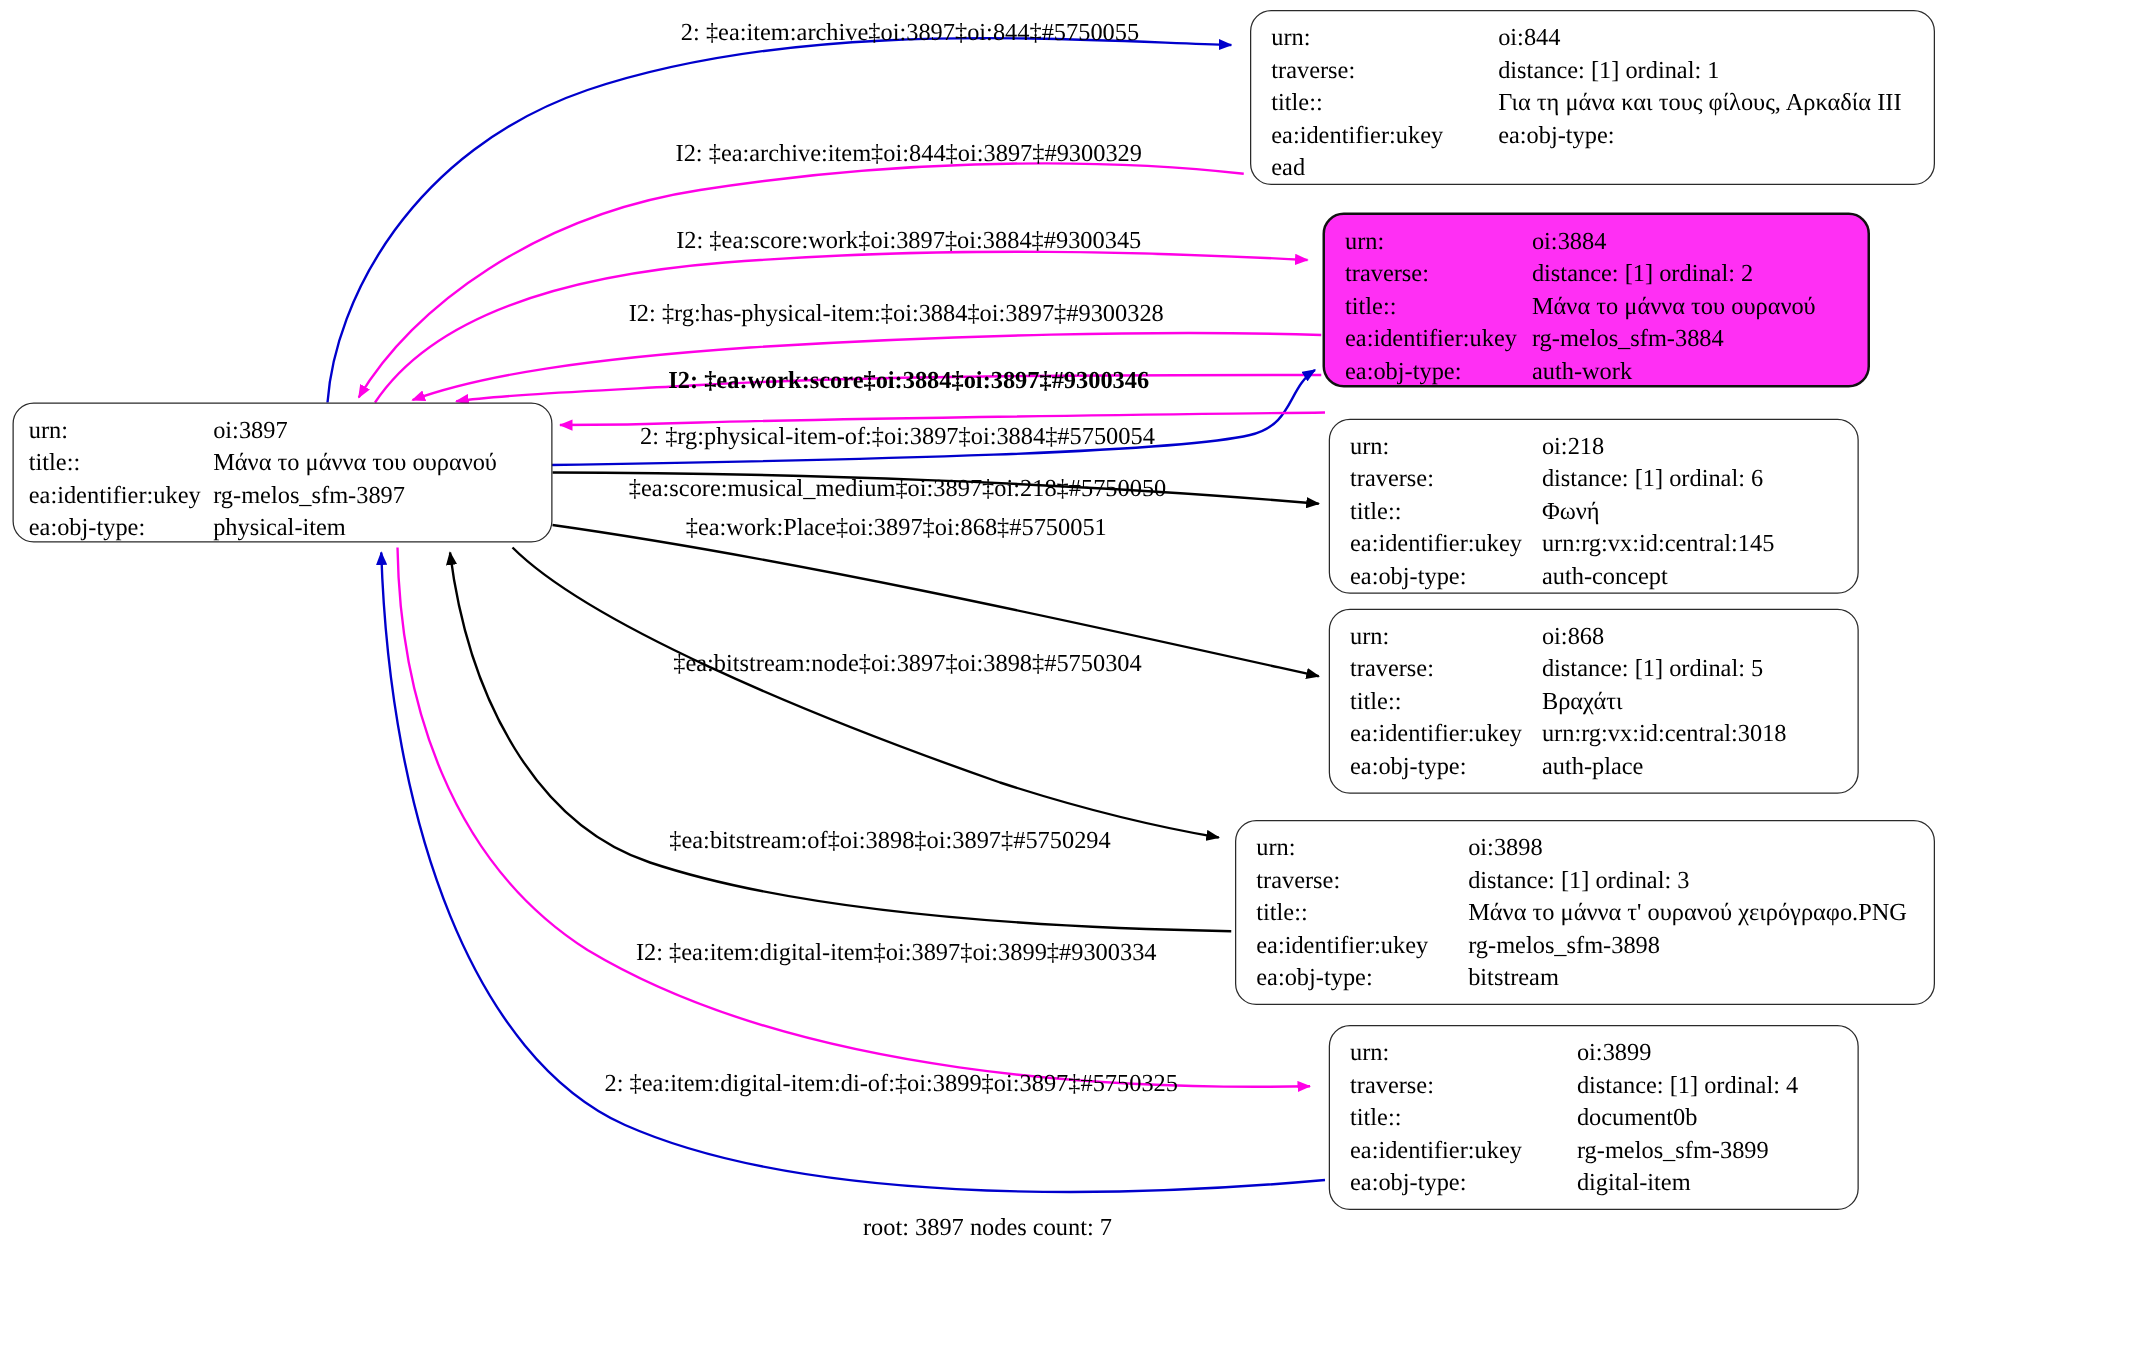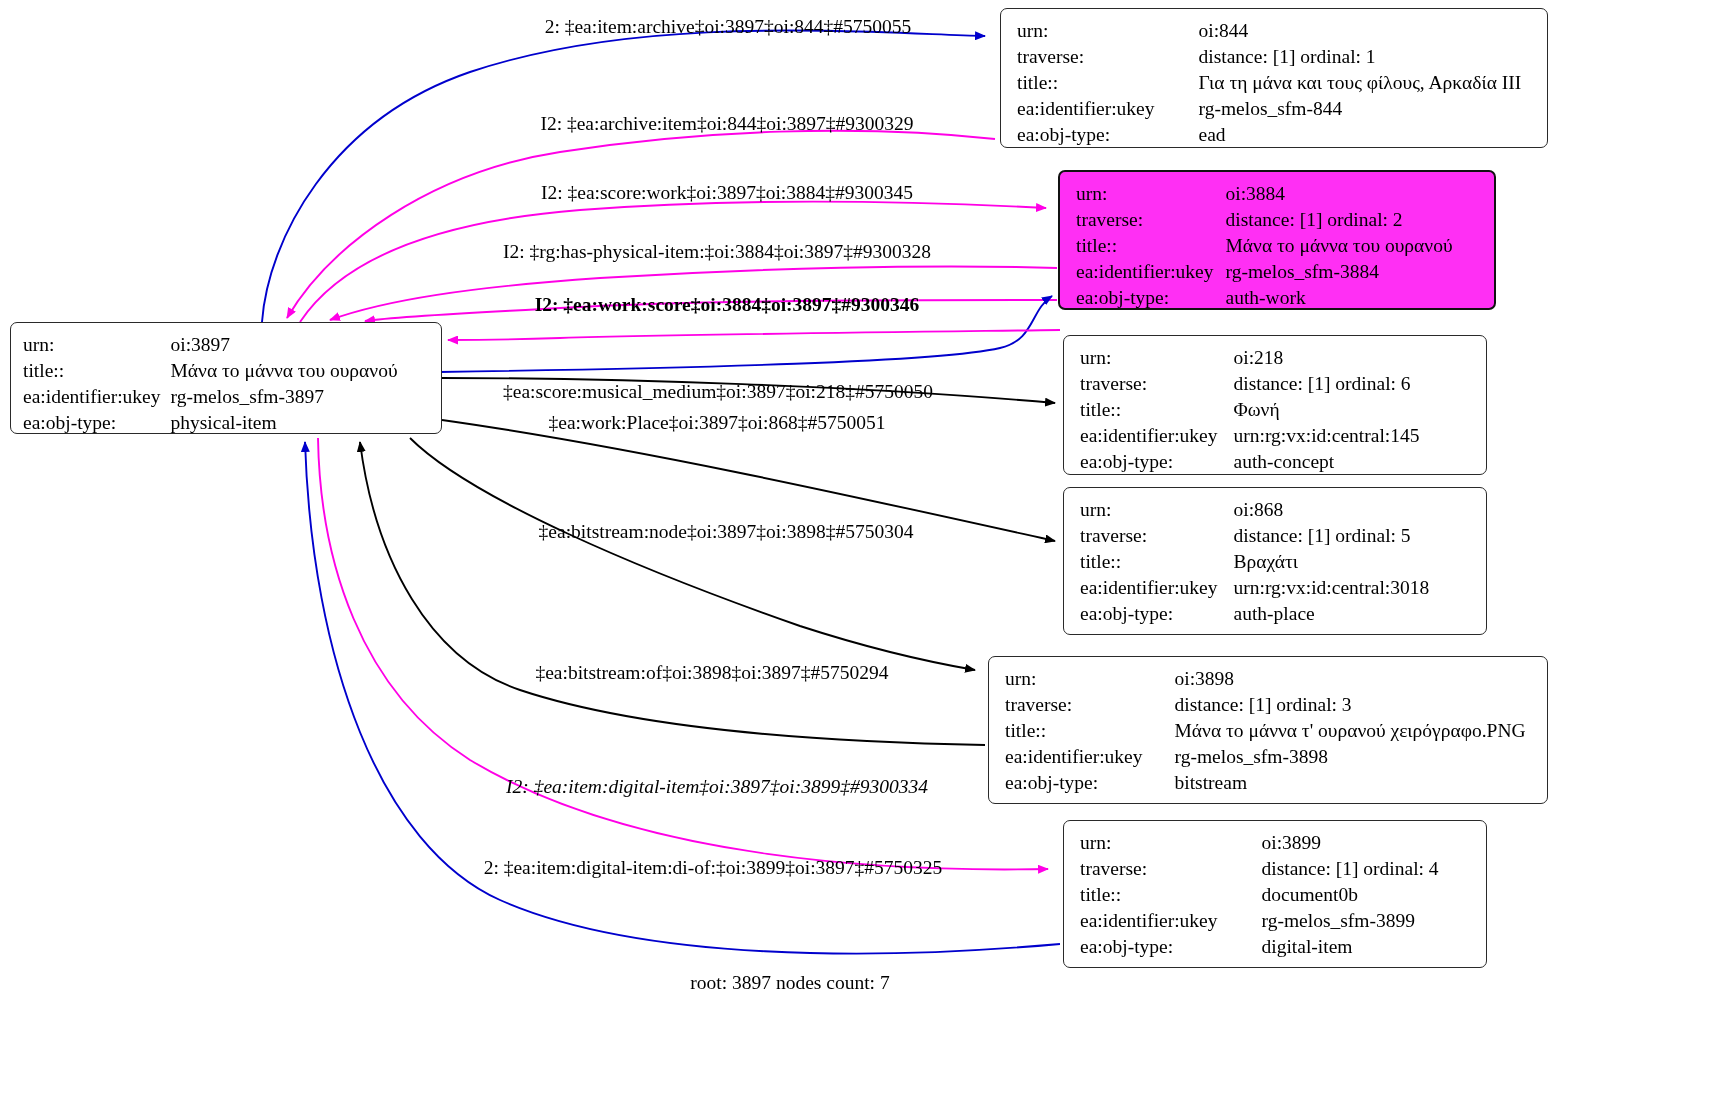--- a/index.html
+++ b/index.html
@@ -26,21 +26,21 @@
     left: 0;
     top: 0;
     width: 1711px;
     height: 1093px;
     pointer-events: none;
   }
   .node {
     position: absolute;
     box-sizing: border-box;
     border: 1.6px solid #2a2a2a;
-    border-radius: 7px;
+    border-radius: 17px;
     background: #ffffff;
     padding: 9px 4px 9px 14px;
     display: grid;
     grid-template-columns: max-content 1fr;
     align-content: start;
     row-gap: 0px;
     column-gap: 6px;
     font-size: 19.5px;
     line-height: 26px;
     white-space: nowrap;
@@ -132,21 +132,20 @@
   </div>
 
   <div class="node" style="left:1000px; top:8px; width:548px; height:140px; column-gap:40px;">
     <span class="k">urn:</span>
     <span class="v">oi:844</span>
     <span class="k">traverse:</span>
     <span class="v">distance: [1]     ordinal: 1</span>
     <span class="k">title::</span>
     <span class="v">Για τη μάνα και τους φίλους, Αρκαδία III</span>
     <span class="k">ea:identifier:ukey</span>
-    <span class="v">rg-melos_sfm-844</span>
     <span class="k">ea:obj-type:</span>
     <span class="v">ead</span>
   </div>
 
   <div class="node magenta" style="left:1058px; top:170px; width:438px; height:140px; column-gap:8px;">
     <span class="k">urn:</span>
     <span class="v">oi:3884</span>
     <span class="k">traverse:</span>
     <span class="v">distance: [1]     ordinal: 2</span>
     <span class="k">title::</span>
@@ -212,28 +211,29 @@
   <div class="edge-label" style="left:728px; top:16px;">2: ‡ea:item:archive‡oi:3897‡oi:844‡#5750055</div>
 
   <div class="edge-label" style="left:727px; top:113px;">I2: ‡ea:archive:item‡oi:844‡oi:3897‡#9300329</div>
 
   <div class="edge-label" style="left:727px; top:182px;">I2: ‡ea:score:work‡oi:3897‡oi:3884‡#9300345</div>
 
   <div class="edge-label" style="left:717px; top:241px;text-align:right;">I2: ‡rg:has-physical-item:‡oi:3884‡oi:3897‡#9300328</div>
 
   <div class="edge-label" style="left:727px; top:294px;font-weight:bold;">I2: ‡ea:work:score‡oi:3884‡oi:3897‡#9300346</div>
 
+  <div class="edge-label" style="left:718px; top:339px;">2: ‡rg:physical-item-of:‡oi:3897‡oi:3884‡#5750054</div>
 
   <div class="edge-label" style="left:718px; top:381px;">‡ea:score:musical_medium‡oi:3897‡oi:218‡#5750050</div>
 
   <div class="edge-label" style="left:717px; top:412px;text-align:center;">‡ea:work:Place‡oi:3897‡oi:868‡#5750051</div>
 
   <div class="edge-label" style="left:726px; top:521px;">‡ea:bitstream:node‡oi:3897‡oi:3898‡#5750304</div>
 
   <div class="edge-label" style="left:712px; top:662px;">‡ea:bitstream:of‡oi:3898‡oi:3897‡#5750294</div>
 
-  <div class="edge-label" style="left:717px; top:776px;font-style:italic;">I2: ‡ea:item:digital-item‡oi:3897‡oi:3899‡#9300334</div>
+  <div class="edge-label" style="left:717px; top:752px;">I2: ‡ea:item:digital-item‡oi:3897‡oi:3899‡#9300334</div>
 
   <div class="edge-label" style="left:713px; top:857px;">2: ‡ea:item:digital-item:di-of:‡oi:3899‡oi:3897‡#5750325</div>
 
   <div class="footer-label" style="left:790px; top:972px;">root: 3897 nodes count: 7</div>
 
 </div>
 
 </body></html>

